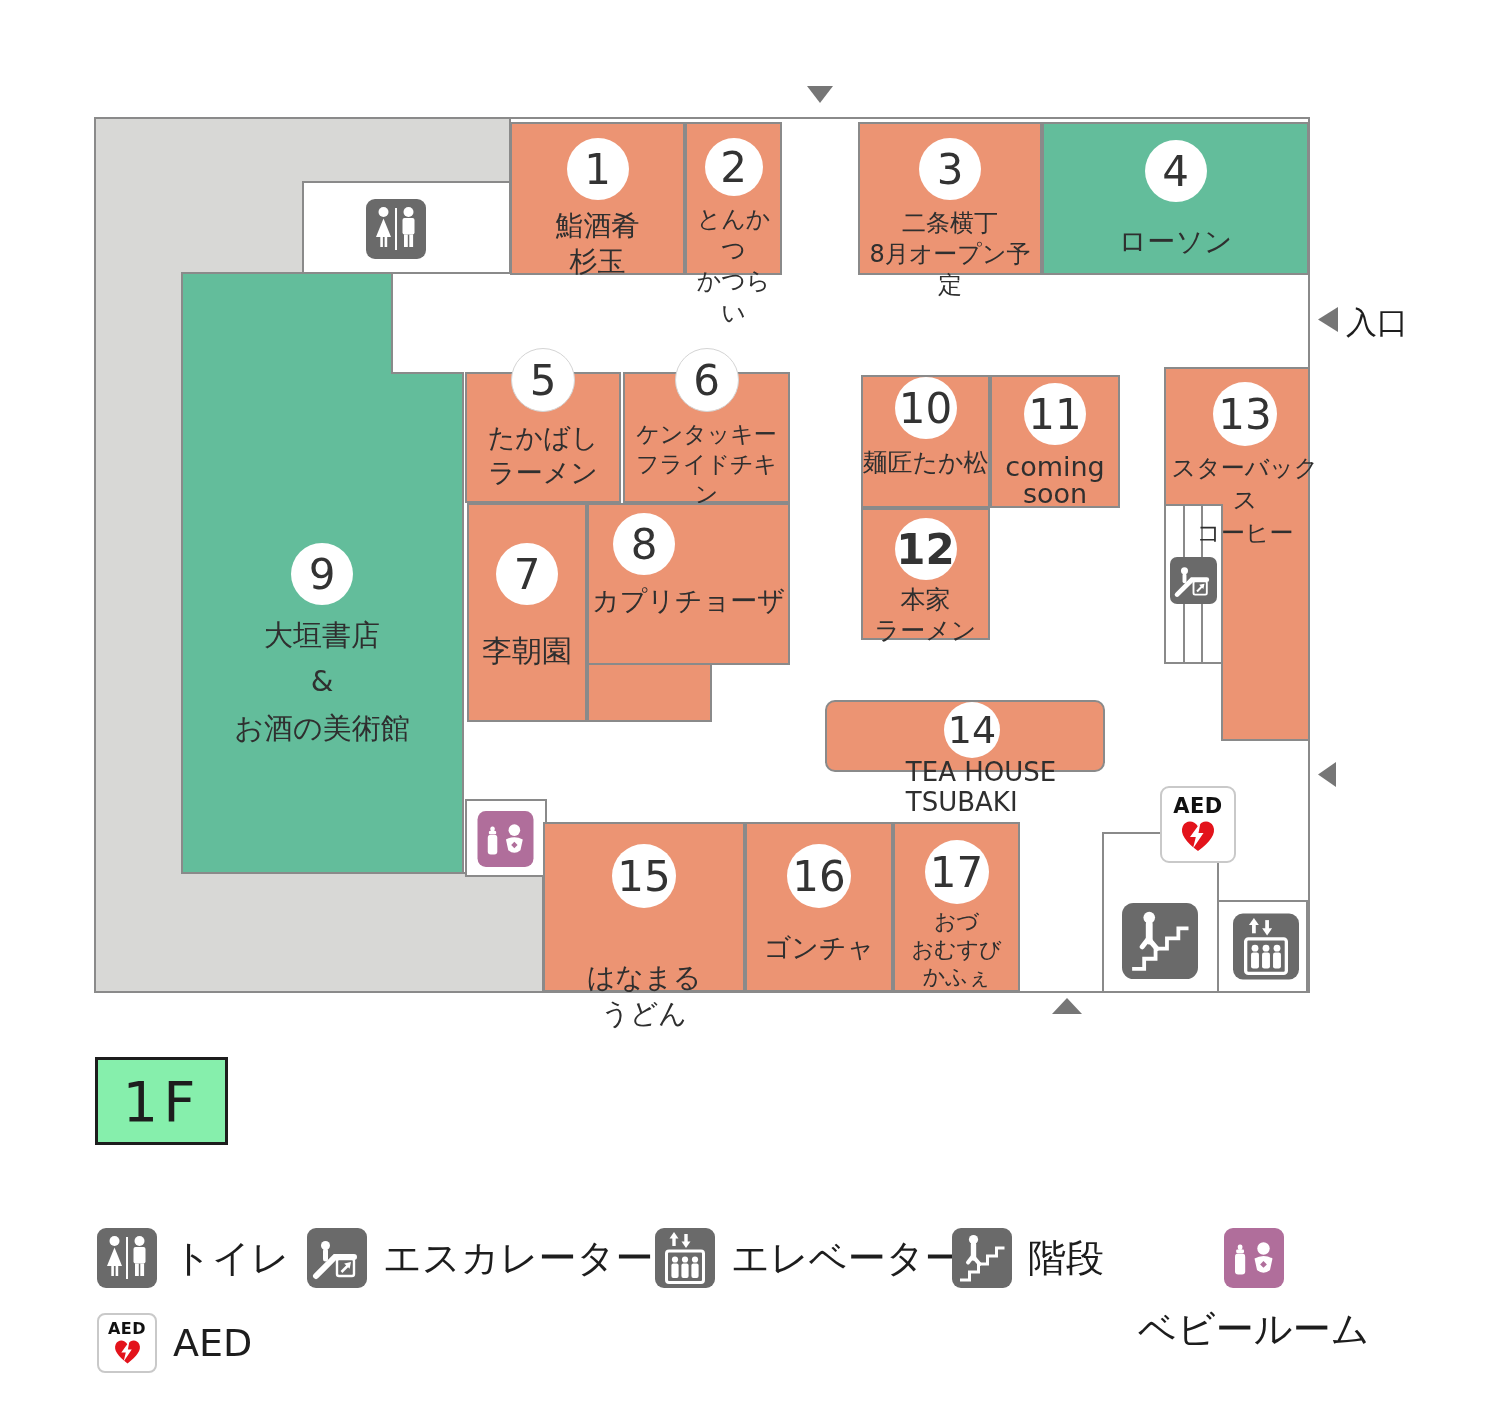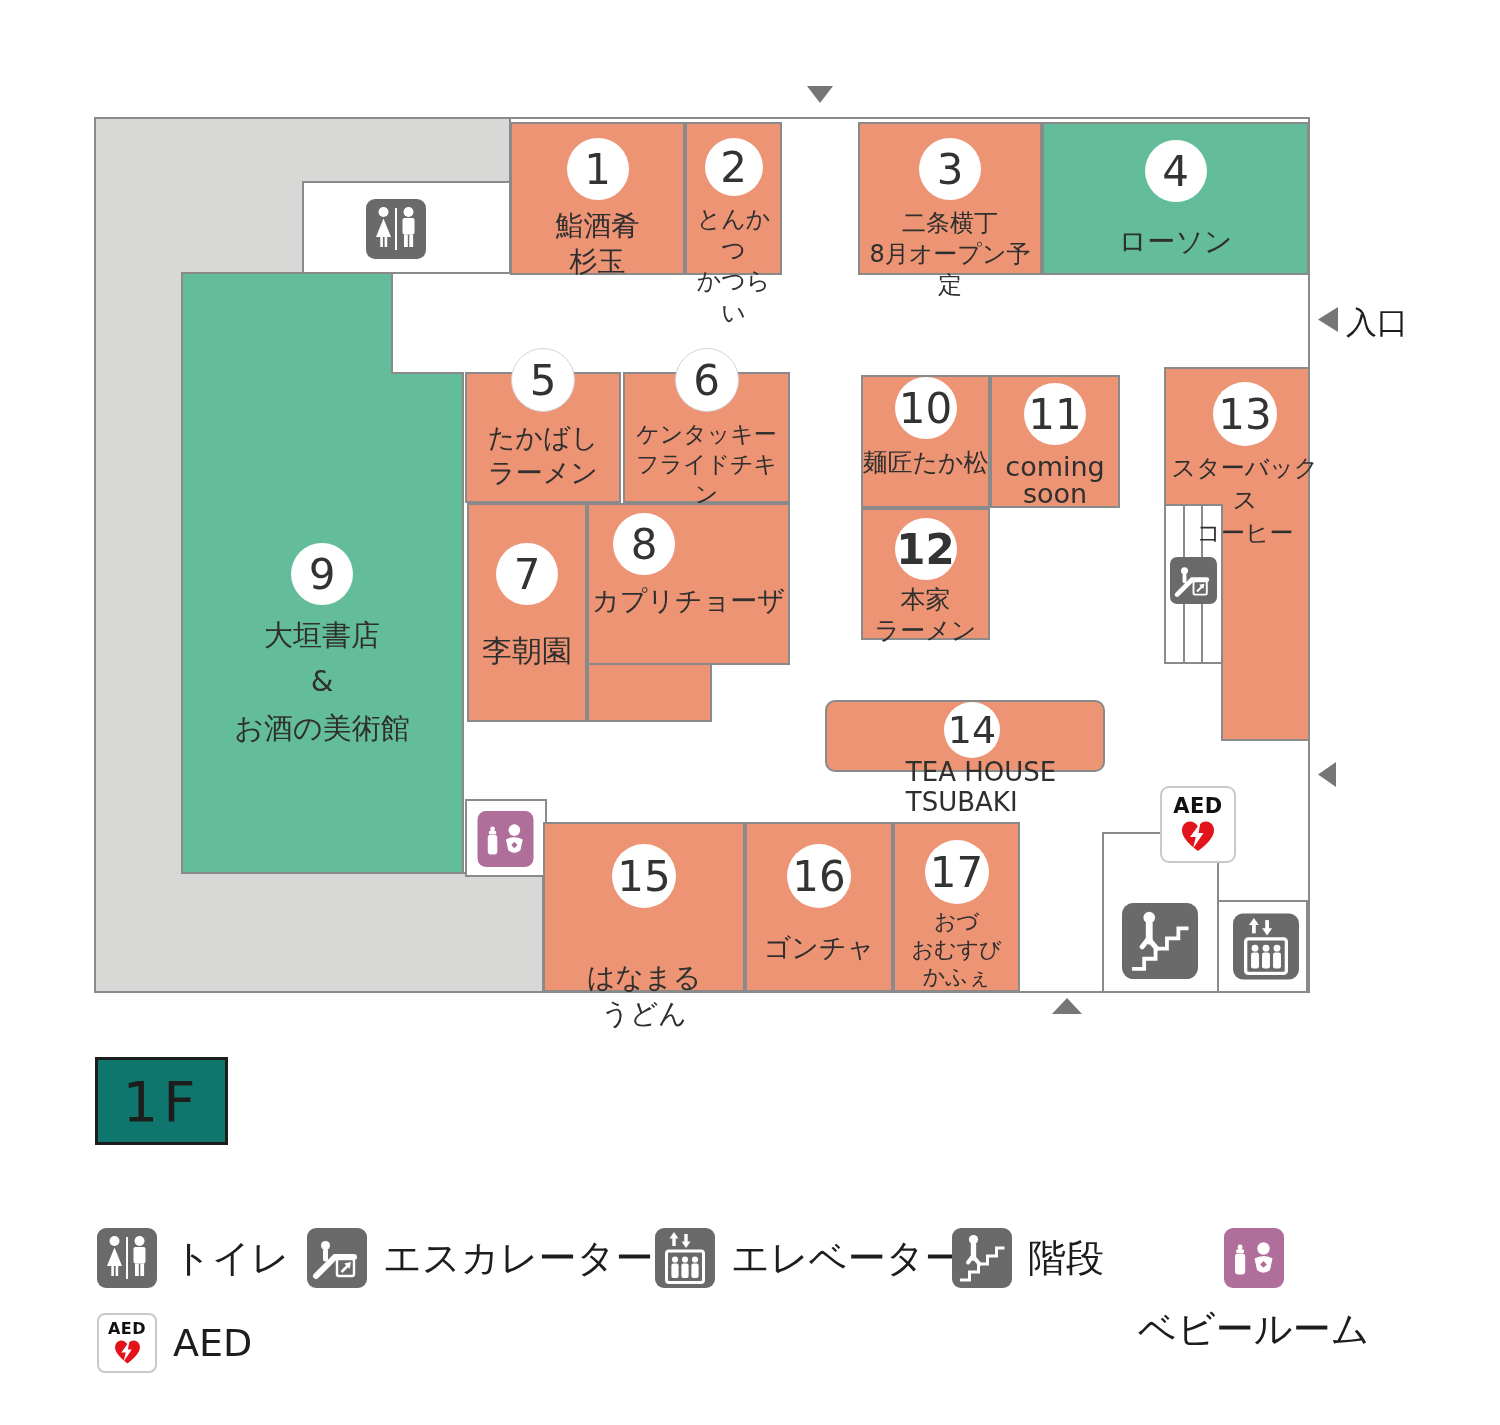--- a/index.html
+++ b/index.html
@@ -25,21 +25,21 @@
        display:flex;align-items:center;justify-content:center;font-size:42px;font-weight:500;z-index:2;}
   .freefloat-label{position:absolute;white-space:pre-line;text-align:center;color:var(--label-text);z-index:2;}
   .icon-abs{position:absolute;z-index:3;}
   .aed-box{position:absolute;background:#fff;border:2px solid #C9C9C9;border-radius:9px;
            box-sizing:border-box;display:flex;flex-direction:column;align-items:center;
            justify-content:center;z-index:4;}
   .aed-box .aed-txt{font-weight:800;color:#111;line-height:1;letter-spacing:.5px;}
   .entrance{position:absolute;font-size:31px;font-weight:500;color:#1d1d1d;}
   .floor-box{position:absolute;left:95px;top:1057px;width:133px;height:88px;border:3px solid #1d1d1d;
              box-sizing:border-box;display:flex;align-items:center;justify-content:center;
-             font-size:56px;letter-spacing:5px;color:#1d1d1d;background:#0f766e;}
+             font-size:56px;letter-spacing:5px;color:#1d1d1d;background:#86efac;}
   .legend-item{position:absolute;display:flex;align-items:center;height:60px;gap:16px;}
   .legend-item .llabel{font-size:38px;font-weight:500;color:#1d1d1d;white-space:nowrap;}
   .licon{width:60px;height:60px;flex:none;}
 </style>
 </head>
 <body>
 
 <svg width="0" height="0" style="position:absolute" aria-hidden="true">
   <defs>
     <symbol id="sym-toilet" viewBox="0 0 60 60">

